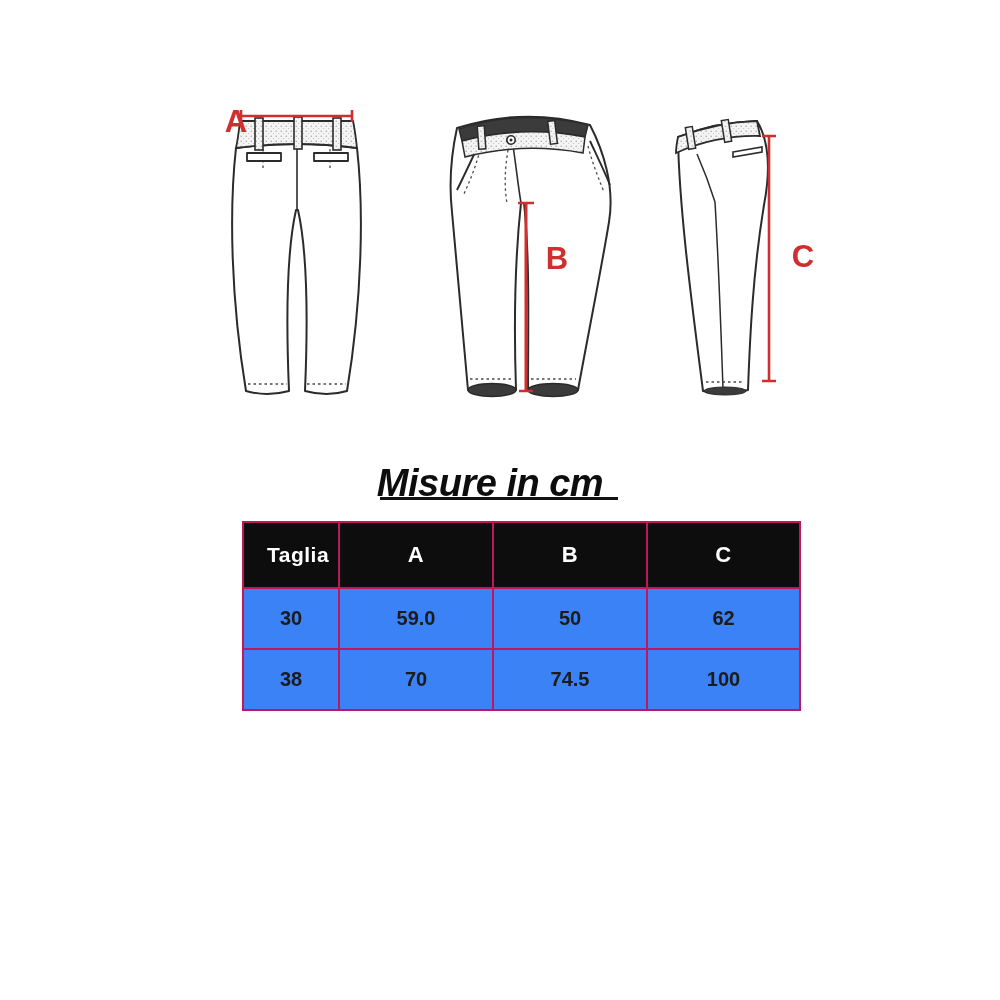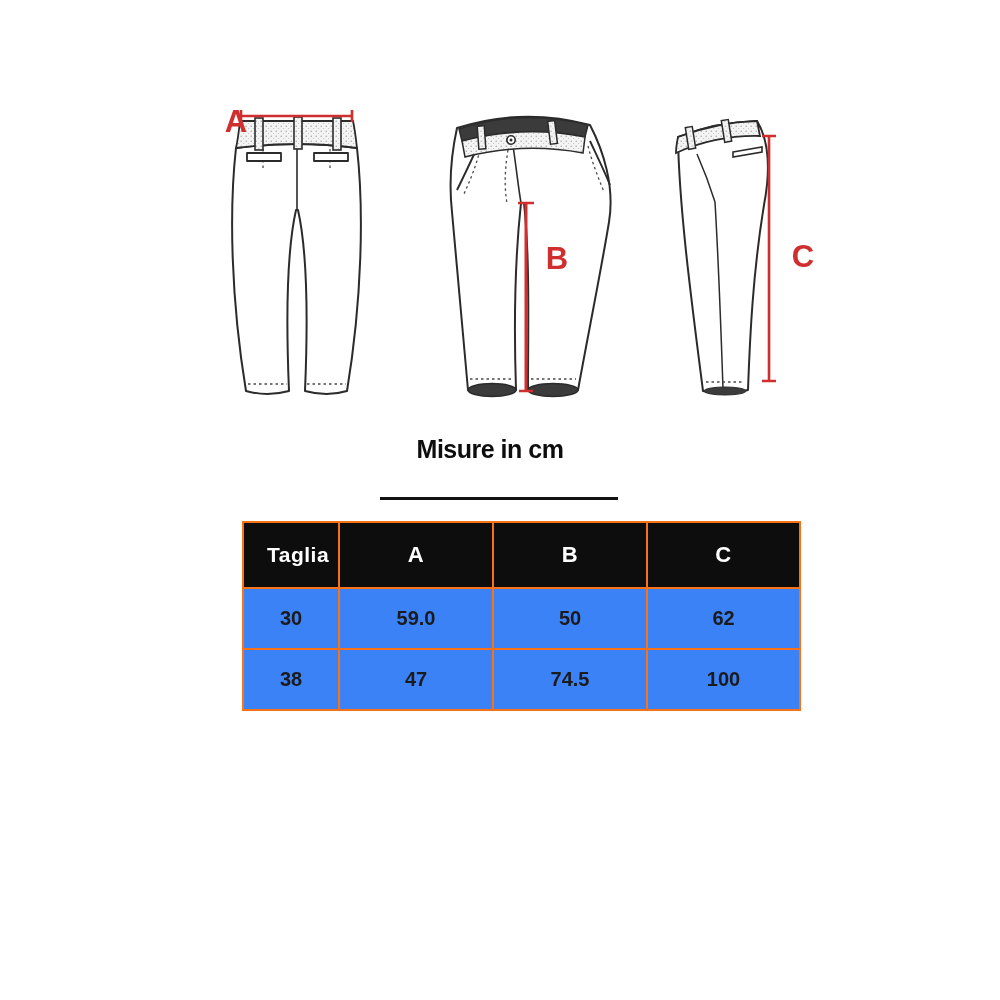--- a/index.html
+++ b/index.html
@@ -9,29 +9,29 @@
   }
   .diagram-layer{position:absolute;left:0;top:0;width:1000px;height:430px;}
   .dim-label{
     position:absolute;width:36px;text-align:center;
     font-size:31px;font-weight:bold;color:#d02f2f;line-height:1;
   }
   .dim-label-a{left:218px;top:106px;}
   .dim-label-b{left:539px;top:243px;}
   .dim-label-c{left:785px;top:241px;}
   .chart-title{
-    position:absolute;left:0;top:437px;width:980px;text-align:center;
-    font-size:25px;font-weight:bold;color:#0d0d0d;letter-spacing:-0.5px;line-height:1;
+    position:absolute;left:0;top:464px;width:980px;text-align:center;
+    font-size:38px;font-weight:bold;color:#0d0d0d;letter-spacing:-0.5px;line-height:1;font-style:italic;
   }
   .title-underline{position:absolute;left:380px;top:497px;width:238px;height:3px;background:#121212;}
   table.size-table{
     position:absolute;left:242px;top:521px;width:557px;
     border-collapse:collapse;table-layout:fixed;
   }
-  .size-table th,.size-table td{border:2px solid #f97316;}
+  .size-table th,.size-table td{border:2px solid #be185d;}
   .size-table thead th{
     background:#0d0d0d;color:#ffffff;height:62px;
     font-size:22px;font-weight:bold;text-align:center;letter-spacing:0.5px;
   }
   .size-table thead th.th-taglia{text-align:left;padding-left:23px;font-size:21px;}
   .size-table tbody td{
     background:#3b82f6;color:#1b1b1b;height:57px;
     font-size:20px;font-weight:bold;text-align:center;
   }
   svg .outline{fill:#ffffff;stroke:#2b2b2b;stroke-width:2;stroke-linejoin:round;}
@@ -141,20 +141,20 @@
     </thead>
     <tbody>
       <tr>
         <td>30</td>
         <td>59.0</td>
         <td>50</td>
         <td>62</td>
       </tr>
       <tr>
         <td>38</td>
-        <td>47</td>
+        <td>70</td>
         <td>74.5</td>
         <td>100</td>
       </tr>
     </tbody>
   </table>
 
 </div>
 
 </body></html>

